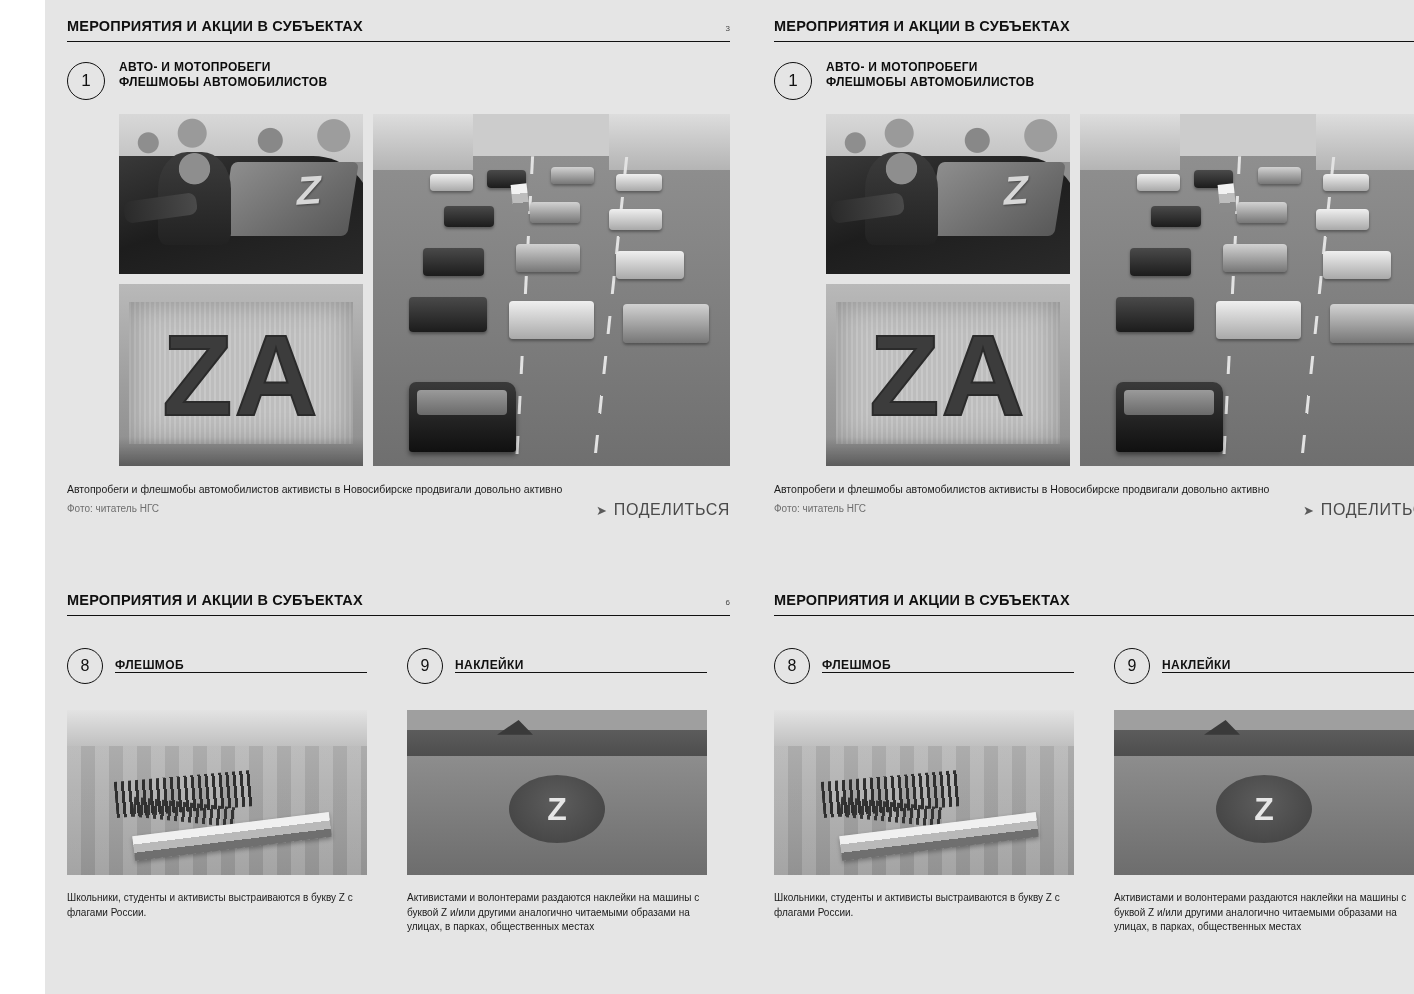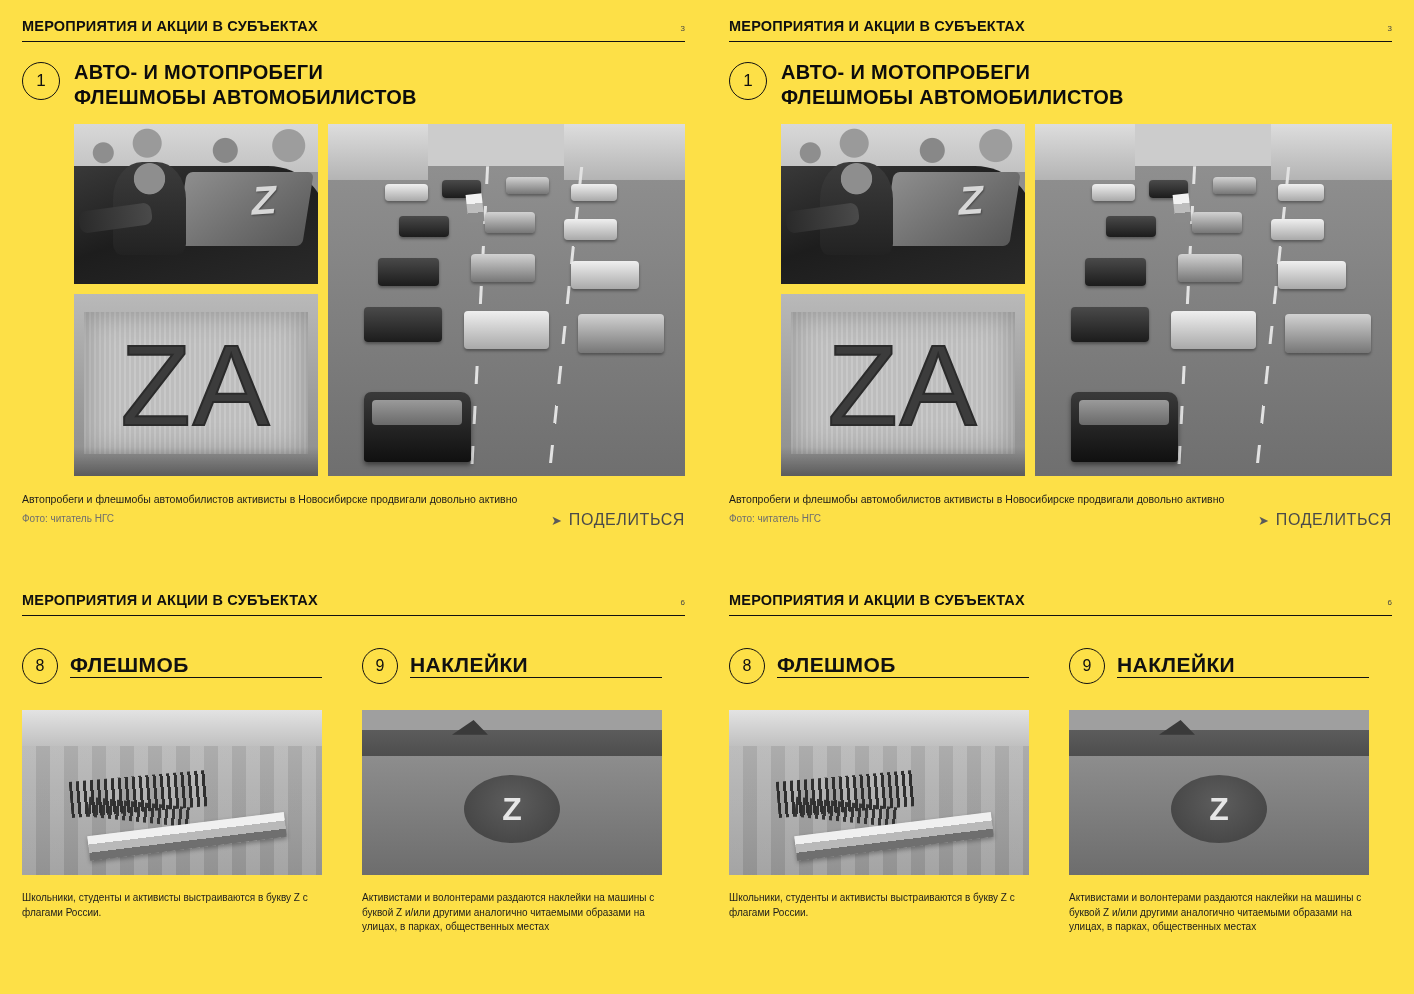--- a/index.html
+++ b/index.html
@@ -14,21 +14,22 @@
     color: #111;
     overflow: hidden;
     position: relative;
   }
   .sheet {
     position: absolute;
     width: 707px;
     height: 574px;
     box-sizing: border-box;
     overflow: hidden;
-    background: #fde047;
+    background: #e5e5e5;
+    margin-left: 45px;
   }
   .sheet.tl { left: 0;    top: 0; }
   .sheet.tr { left: 707px; top: 0; }
   .sheet.bl { left: 0;    top: 574px; height: 420px; }
   .sheet.br { left: 707px; top: 574px; height: 420px; }
 
   .inner {
     position: relative;
     padding: 18px 22px 0 22px;
     box-sizing: border-box;
@@ -73,21 +74,21 @@
     color: #111;
     flex: 0 0 auto;
     margin-top: 2px;
   }
   .sect-head {
     margin-left: 14px;
     flex: 1 1 auto;
   }
   .sect-head .line1,
   .sect-head .line2 {
-    font-size: 20px;
+    font-size: 12px;
     font-weight: bold;
     letter-spacing: 0.3px;
     line-height: 1.25;
     color: #0c0c0c;
   }
 
   
   .photo-row {
     display: flex;
     gap: 10px;
@@ -158,21 +159,21 @@
     background: linear-gradient(180deg,#b9b9b9,#9e9e9e 55%,#8c8c8c);
   }
   .ph-za .banner {
     position: absolute; left: 4%; top: 10%; width: 92%; height: 78%;
     background: repeating-linear-gradient(90deg,#c8c8c8 0 2px,#bdbdbd 2px 5px);
     box-shadow: inset 0 0 30px rgba(0,0,0,.25);
   }
   .ph-za .letters {
     position: absolute; left: 0; top: 0; width: 100%; height: 100%;
     display: flex; align-items: center; justify-content: center; gap: 18px;
-    font-size: 115px; font-weight: normal; color: #3c3c3c;
+    font-size: 115px; font-weight: bold; color: #3c3c3c;
     letter-spacing: 2px;
     border-radius: 17px;
     -webkit-text-stroke: 2px #2b2b2b;
   }
   .ph-za .shade {
     position: absolute; left: 0; bottom: 0; width: 100%; height: 16%;
     background: linear-gradient(180deg,rgba(0,0,0,0),rgba(0,0,0,.35));
   }
 
   
@@ -252,21 +253,21 @@
     margin-top: 30px;
   }
   .col { width: 300px; }
   .col-head { display: flex; align-items: center; }
   .col-head .circle-num { width: 34px; height: 34px; font-size: 16px; }
   .col-head .chead-text {
     margin-left: 12px;
     flex: 1 1 auto;
     border-bottom: 1.3px solid #111;
     padding-bottom: 0;
-    font-size: 21px;
+    font-size: 12px;
     font-weight: bold;
     letter-spacing: .4px;
   }
   .col .photo {
     margin-top: 26px;
     height: 165px;
     position: relative;
     overflow: hidden;
   }
   

